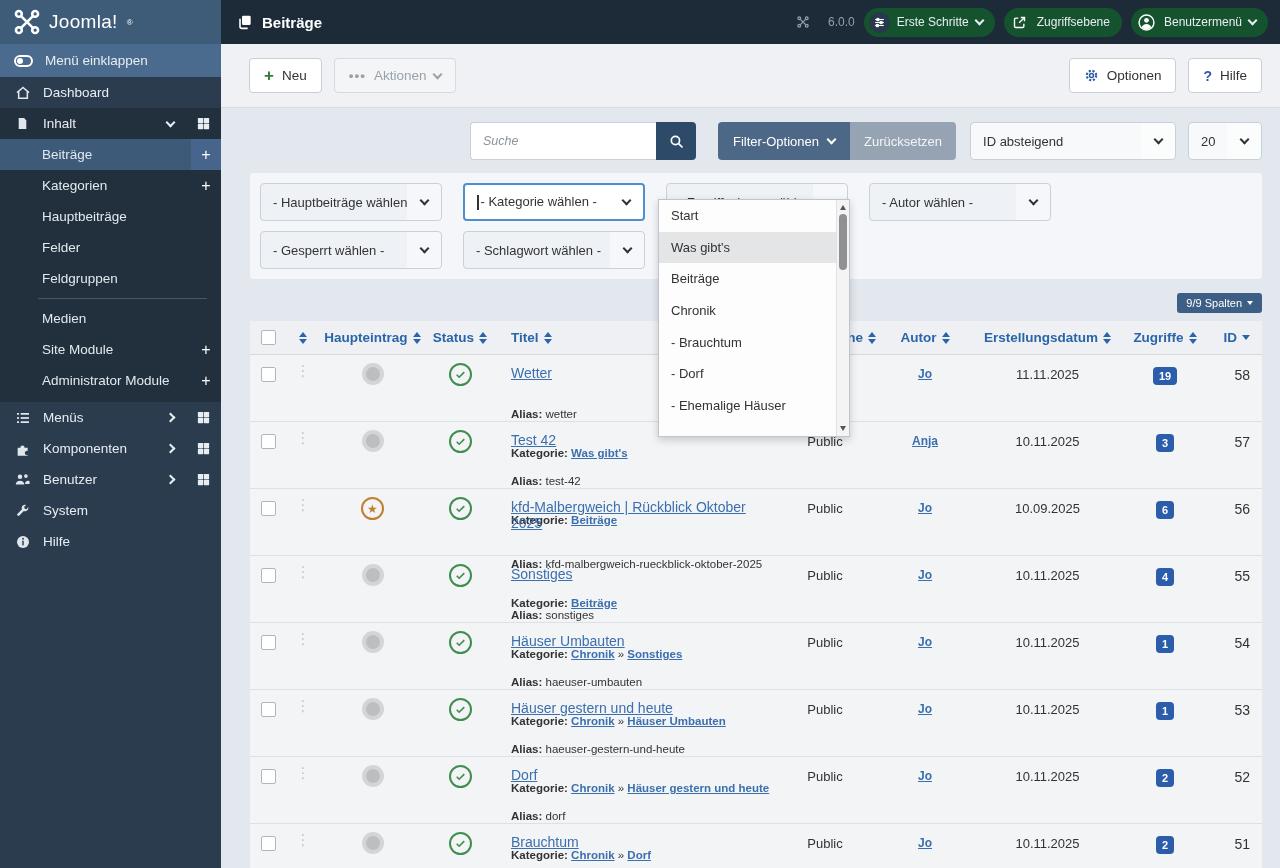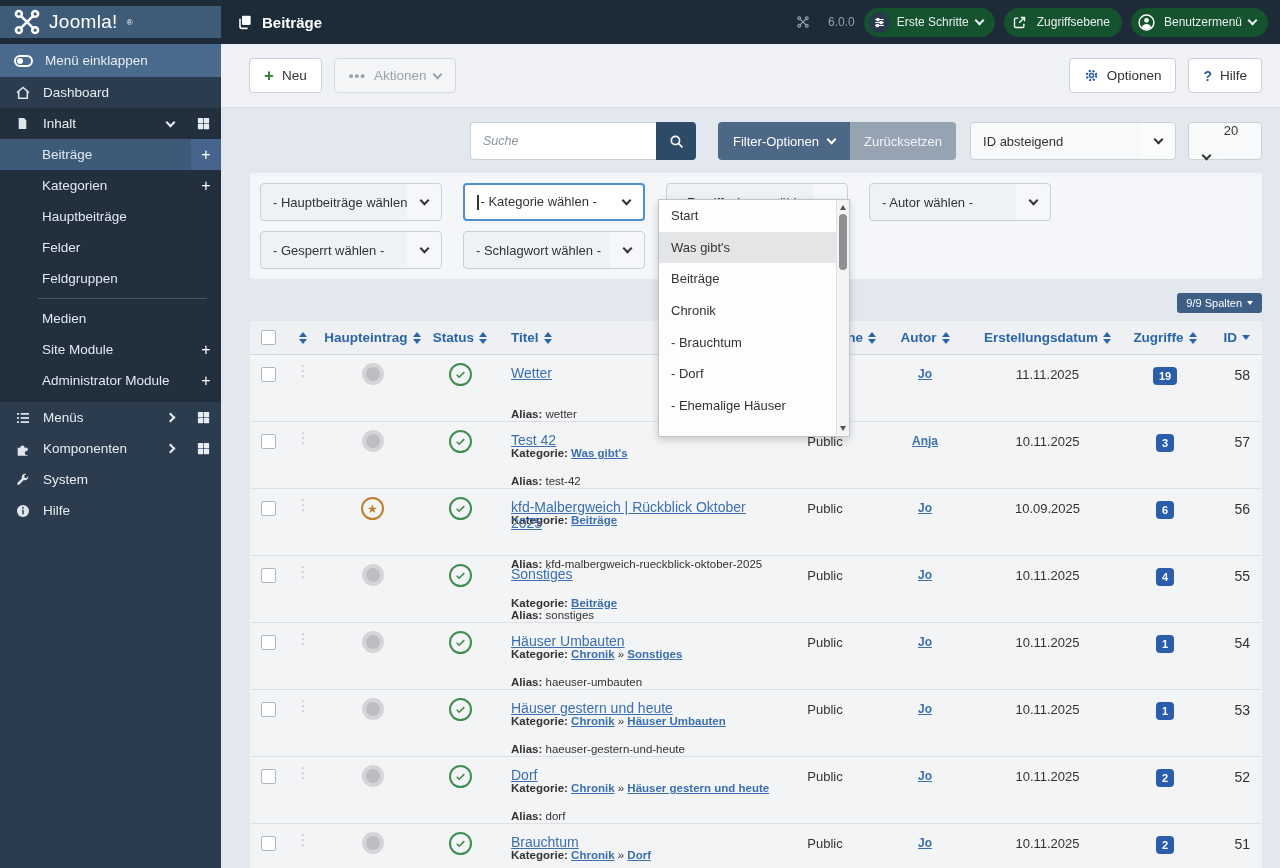--- a/index.html
+++ b/index.html
@@ -2,21 +2,21 @@
 <html><head>
 <meta charset="utf-8">
 <style>
   * { margin:0; padding:0; box-sizing:border-box; }
   html,body { width:1280px; height:868px; overflow:hidden;
     font-family:"Liberation Sans","DejaVu Sans",sans-serif; background:#e3e8ee; }
 
   
   .topbar { position:absolute; left:0; top:0; width:1280px; height:44px;
     background:#1d2a37; display:flex; align-items:center; z-index:50; }
-  .brand { width:221px; height:32px; background:#3e5b78; display:flex;
+  .brand { width:221px; height:44px; background:#3e5b78; display:flex;
     align-items:center; gap:9px; padding-left:14px; color:#fff; }
   .brand .logo-text { font-size:19px; letter-spacing:.3px; }
   .brand sup { font-size:8px; }
   .page-head { display:flex; align-items:center; gap:9px; color:#fff;
     padding-left:16px; font-size:15px; font-weight:bold; }
   .top-right { margin-left:auto; display:flex; align-items:center; gap:9px; padding-right:12px; }
   .version { color:#94a1ad; font-size:12px; display:flex; align-items:center; gap:19px; }
   .pill { background:#14532d; border-radius:15px; height:29px; display:flex;
     align-items:center; gap:7px; padding:0 12px 0 5px; color:#e9eef3; font-size:12px; cursor:pointer; }
   .pill .picon { width:21px; height:21px; border-radius:50%; background:#27394b;
@@ -77,21 +77,21 @@
     display:flex; align-items:center; gap:9px; padding:0 15px; border-radius:4px 0 0 4px; cursor:pointer; }
   .fo-btn .chev { border-color:#fff; }
   .reset-btn { height:38px; background:#95a3b3; color:#f2f5f8; font-size:13px;
     display:flex; align-items:center; padding:0 14px; border-radius:0 4px 4px 0; cursor:pointer; }
   .sel { background:#eef1f6; border:1px solid #c8d0d8; border-radius:4px; height:38px;
     display:flex; align-items:center; font-size:13px; color:#333; cursor:pointer; position:relative; }
   .sel .sel-lbl { flex:1; padding-left:12px; white-space:nowrap; overflow:hidden; }
   .sel .chev-zone { width:34px; align-self:stretch; display:flex; align-items:center;
     justify-content:center; background:rgba(255,255,255,.45); border-radius:0 4px 4px 0; }
   .sort-sel { margin-left:14px; flex:1; background:#f7f9fa; }
-  .pp-sel { margin-left:12px; width:74px; background:#f7f9fa;flex-direction:column; }
+  .pp-sel { margin-left:12px; width:74px; background:#f7f9fa; }
 
   .filter-panel { margin-top:13px; background:#f4f6f9; border-radius:3px; padding:10px; }
   .f-row { display:flex; gap:21px; }
   .f-row + .f-row { margin-top:10px; }
   .f-row .sel { width:182px; }
   .sel.focused { background:#fff; border:2px solid #4d8fd1; }
   .caret-bar { display:inline-block; width:1.5px; height:15px; background:#333;
     vertical-align:middle; margin-right:2px; }
 
   .columns-row { display:flex; justify-content:flex-end; margin-top:14px; }
@@ -336,20 +336,40 @@
     <span class="grid-ico" style="margin-left:10px">
       <svg width="15" height="15" viewBox="0 0 24 24" fill="currentColor">
         <rect x="3" y="3" width="8.5" height="8.5" rx="1"></rect>
           <rect x="12.5" y="3" width="8.5" height="8.5" rx="1"></rect>
         <rect x="3" y="12.5" width="8.5" height="8.5" rx="1"></rect>
           <rect x="12.5" y="12.5" width="8.5" height="8.5" rx="1"></rect>
       </svg>
     </span>
   </div>
 
+  <div class="side-item">
+    <span class="ico">
+      <svg width="17" height="17" viewBox="0 0 24 24" fill="currentColor">
+        <circle cx="8.5" cy="8" r="3.2"></circle>
+          <circle cx="16.8" cy="7.2" r="2.6"></circle>
+        <path d="M2.5 19c0-3.2 2.6-5.2 6-5.2s6 2 6 5.2z"></path>
+        <path d="M15.5 18.3c.3-2.7 2.1-4.4 4.6-4.4 1 0 1.9.3 1.9 1.1v3.3z"></path>
+      </svg>
+    </span>
+    <span class="lbl">Benutzer</span>
+    <span class="chev right"></span>
+    <span class="grid-ico" style="margin-left:10px">
+      <svg width="15" height="15" viewBox="0 0 24 24" fill="currentColor">
+        <rect x="3" y="3" width="8.5" height="8.5" rx="1"></rect>
+          <rect x="12.5" y="3" width="8.5" height="8.5" rx="1"></rect>
+        <rect x="3" y="12.5" width="8.5" height="8.5" rx="1"></rect>
+          <rect x="12.5" y="12.5" width="8.5" height="8.5" rx="1"></rect>
+      </svg>
+    </span>
+  </div>
 
   <div class="side-item">
     <span class="ico">
       <svg width="15" height="15" viewBox="0 0 24 24" fill="currentColor">
         <path d="M21 6.2a5.2 5.2 0 0 1-6.9 6.6L7 19.9a2 2 0 1 1-2.9-2.9l7.1-7.1A5.2 5.2 0 0 1 17.8 3l-3.1 3.1.8 2.9 2.9.8z"></path>
       </svg>
     </span>
     <span class="lbl">System</span>
   </div>
 

